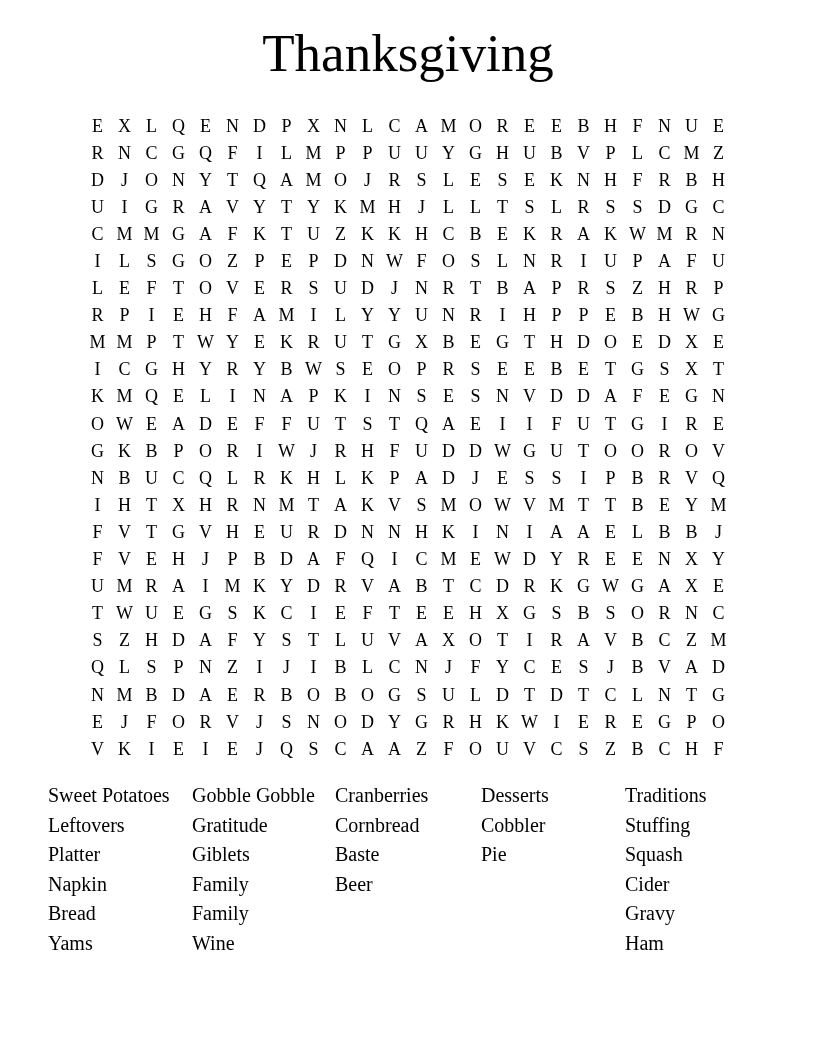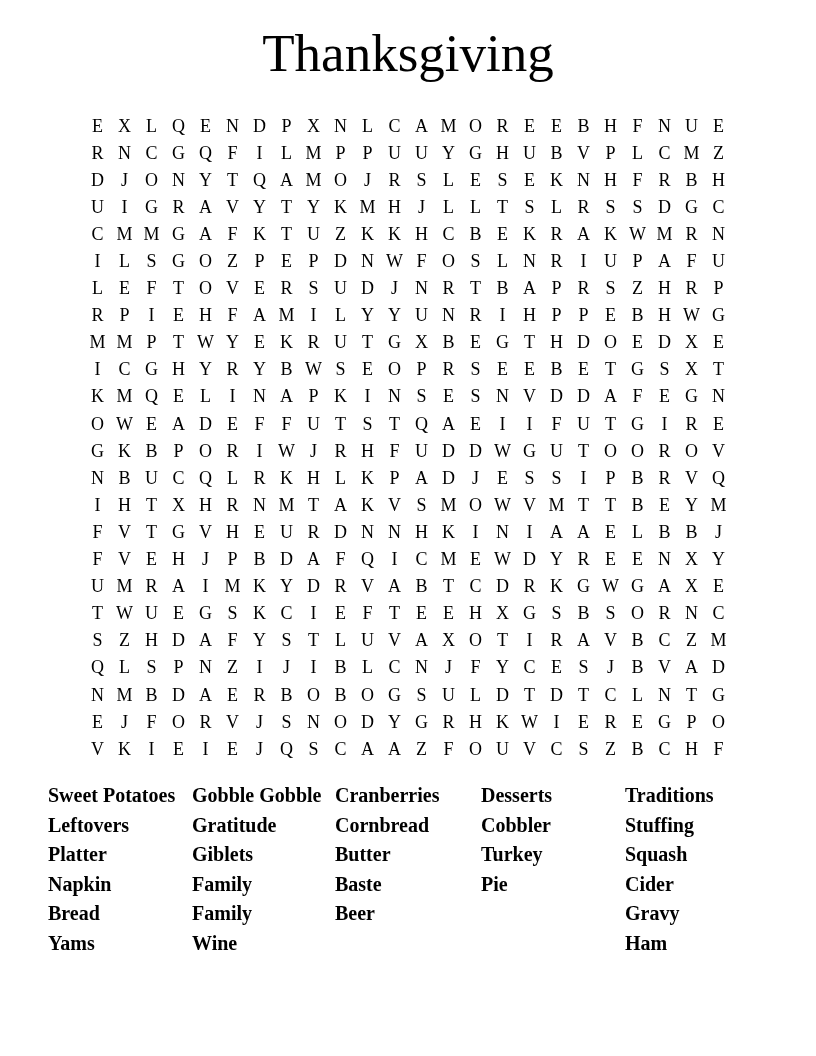--- a/index.html
+++ b/index.html
@@ -39,21 +39,20 @@
     font-size: 18px;
     line-height: 1;
   }
   .words {
     position: absolute;
     left: 48px;
     top: 781px;
     width: 724px;
     display: grid;
     grid-template-columns: 144px 143px 146px 144px 147px;
-    font-weight: bold;
   }
   .word-col { display: block; }
   .word-item {
     font-size: 20px;
     line-height: 29.6px;
     white-space: nowrap;
   }
 </style>
 </head>
 <body>
@@ -651,28 +650,26 @@
         <div class="word-item">Gobble Gobble</div>
         <div class="word-item">Gratitude</div>
         <div class="word-item">Giblets</div>
         <div class="word-item">Family</div>
         <div class="word-item">Family</div>
         <div class="word-item">Wine</div>
       </div>
       <div class="word-col">
         <div class="word-item">Cranberries</div>
         <div class="word-item">Cornbread</div>
-        <div class="word-item">Butter</div>
         <div class="word-item">Baste</div>
         <div class="word-item">Beer</div>
       </div>
       <div class="word-col">
         <div class="word-item">Desserts</div>
         <div class="word-item">Cobbler</div>
-        <div class="word-item">Turkey</div>
         <div class="word-item">Pie</div>
       </div>
       <div class="word-col">
         <div class="word-item">Traditions</div>
         <div class="word-item">Stuffing</div>
         <div class="word-item">Squash</div>
         <div class="word-item">Cider</div>
         <div class="word-item">Gravy</div>
         <div class="word-item">Ham</div>
       </div>

